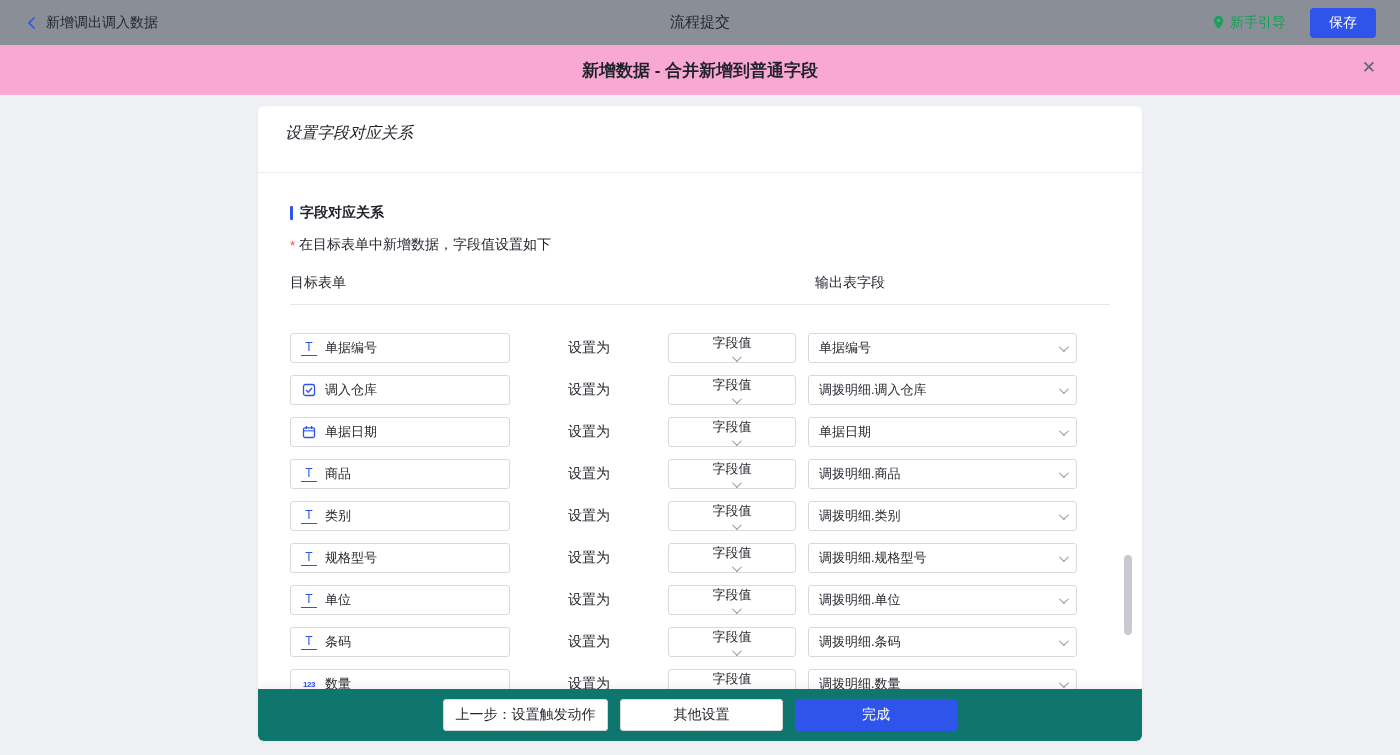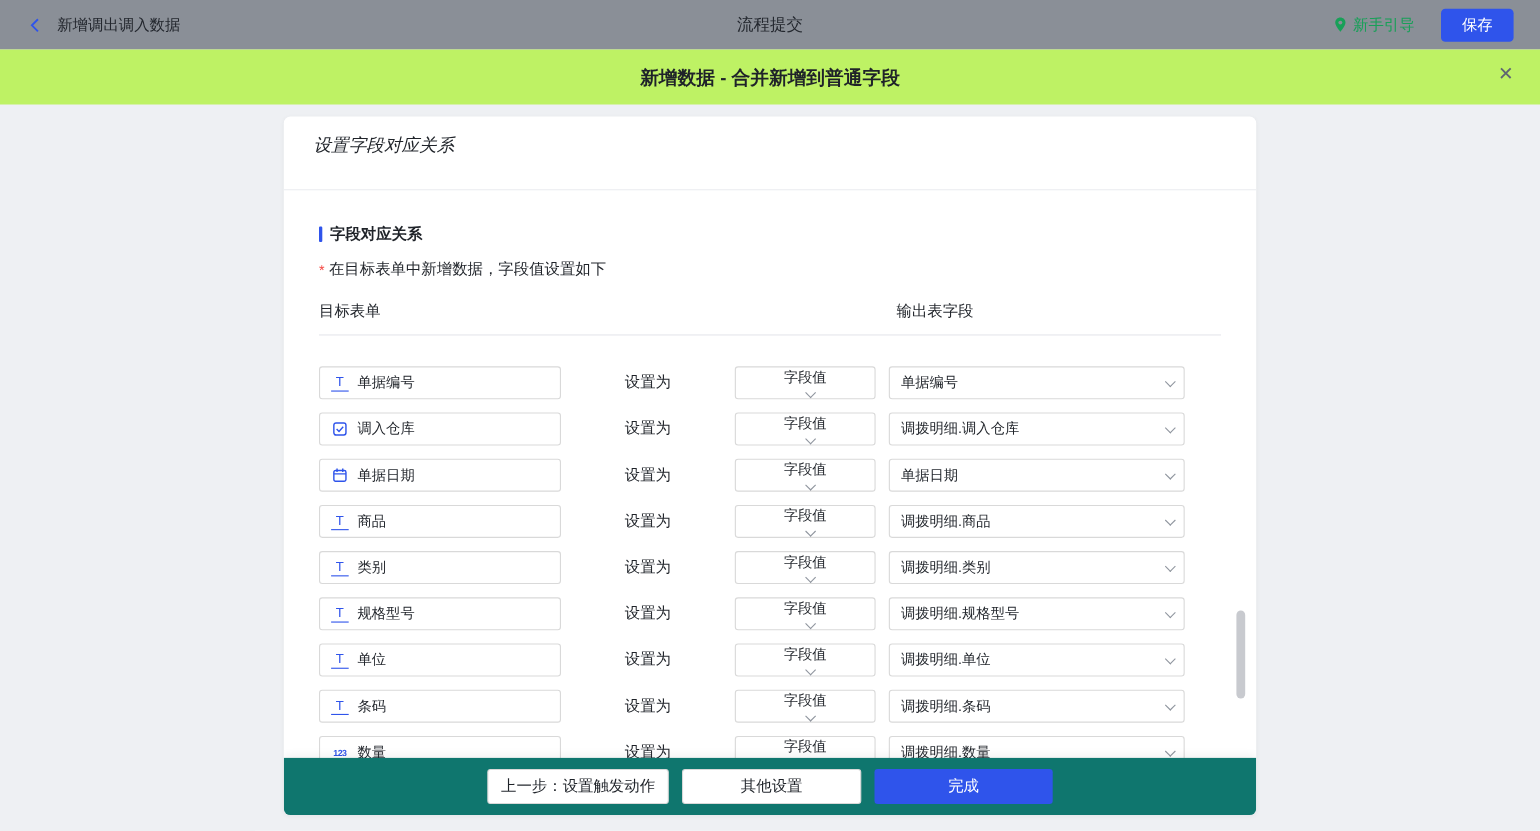--- a/index.html
+++ b/index.html
@@ -1,29 +1,29 @@
 <!DOCTYPE html>
 <html style="--primary: #2f54eb; --green: #18a058; --red: #f54a45;"><head>
 <meta charset="utf-8">
 <style>
   * { margin:0; padding:0; box-sizing:border-box; }
   html,body { width:1400px; height:755px; font-family:"Liberation Sans", sans-serif; background:#eef0f3; overflow:hidden; }
 
   
   .topbar { position:relative; height:45px; background:#8a8f97; display:flex; align-items:center; justify-content:space-between; padding:0 24px; }
-  .topbar-left { display:flex; align-items:center; gap:12px; }
+  .topbar-left { display:flex; align-items:center; gap:6px; }
   .back-icon { display:inline-flex; align-items:center; cursor:pointer; }
   .back-label { font-size:14px; color:#23272e; }
   .topbar-center { position:absolute; left:0; right:0; text-align:center; font-size:15px; color:#23272e; pointer-events:none; }
   .topbar-right { display:flex; align-items:center; gap:24px; z-index:1; }
   .guide { display:flex; align-items:center; gap:5px; font-size:14px; color:var(--green,#18a058); cursor:pointer; }
   .save-btn { height:30px; min-width:66px; padding:0 17px; background:var(--primary,#2f54eb); border:none; border-radius:4px; color:#fff; font-size:14px; font-family:inherit; cursor:pointer; }
 
   
-  .modal-header { position:relative; height:50px; background:#bef264; display:flex; align-items:center; justify-content:center; }
+  .modal-header { position:relative; height:50px; background:#f9a8d4; display:flex; align-items:center; justify-content:center; }
   .modal-title { font-size:17px; font-weight:700; color:#1f2329; }
   .close { position:absolute; right:24px; top:14px; font-size:17px; color:#5f6672; cursor:pointer; line-height:1; }
 
   
   .page-body { height:660px; padding-top:11px; background:#eef0f3; }
   .card { position:relative; width:884px; height:635px; margin:0 auto; background:#fff; border-radius:6px; overflow:hidden; box-shadow:0 1px 4px rgba(0,0,0,0.04); }
   .card-header { height:67px; line-height:54px; padding-left:27px; font-size:16px; font-weight:500; color:#1f2329; border-bottom:1px solid #ebedf0;font-style:italic; }
   .card-content { position:relative; height:529px; padding:30px 0 0 32px; overflow:hidden; }
 
   .section-title { display:flex; align-items:center; gap:7px; height:20px; margin-bottom:12px; }

